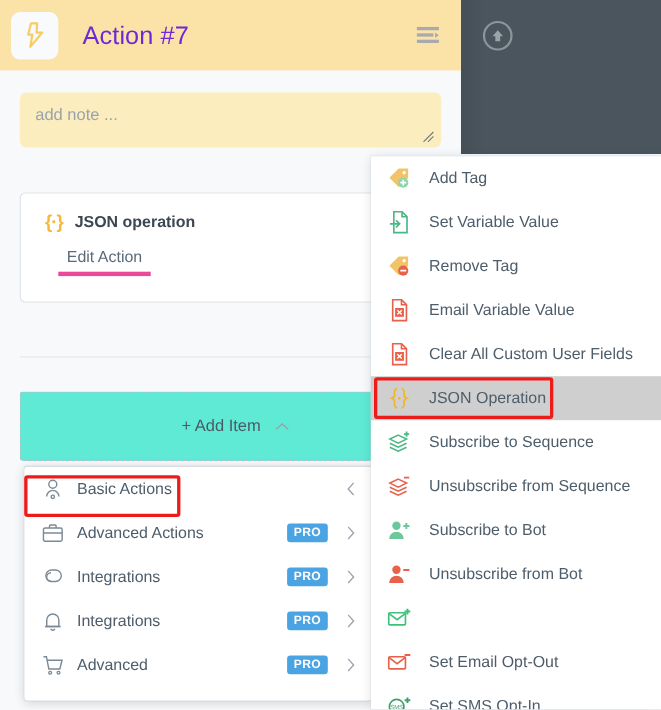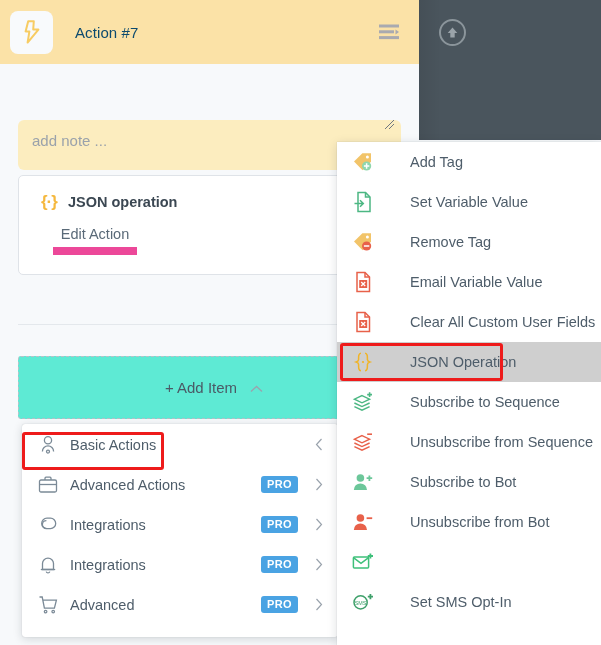--- a/index.html
+++ b/index.html
@@ -33,45 +33,45 @@
   
   .action-header {
     position: absolute; left:0; top:0; width:419px; height:64px;
     background:#fbe2a7; display:flex; align-items:center; padding:0 10px;
   }
   .bolt-tile {
     width:43px; height:43px; border-radius:8px; background:#f8fafc;
     display:flex; align-items:center; justify-content:center; flex:none;
   }
   .action-title {
-    margin-left:22px; font-size:15px; color:#0c4a6e; letter-spacing:.1px;
+    margin-left:22px; font-size:23px; color:#6d28d9; letter-spacing:.1px;
   }
   .header-menu-icon { margin-left:auto; margin-right:10px; width:20px; height:16px; }
 
   
   .note-wrap { position:absolute; left:18px; top:84px; width:383px; height:50px; }
   .note-box {
     width:100%; height:100%; background:#fcedbf; border:none; border-radius:6px;
     resize:none; padding:12px 14px; font-size:15px; color:#a21caf;
-    font-family:"Liberation Sans", sans-serif; outline:none;margin-top:36px;
+    font-family:"Liberation Sans", sans-serif; outline:none;
   }
   .note-box::placeholder{ color:#9aa2ab; }
   .note-grip { position:absolute; right:6px; bottom:4px; pointer-events:none; }
 
   
   .action-card {
     position:absolute; left:18px; top:175px; width:392px; height:100px;
     background:#ffffff; border:1px solid #dfe3e8; border-radius:5px;
   }
   .card-row { display:flex; align-items:center; padding:16px 0 0 22px; }
   .json-brace { color:#f5b83d; font-size:17px; font-weight:bold; letter-spacing:-1px; }
   .card-title { margin-left:11px; font-size:14.5px; color:#3b4752; font-weight:600; }
   .edit-action {
     margin:14px 0 0 34px; display:inline-block; font-size:14.5px; color:#5a6a78;
-    padding-bottom:5px; border-bottom:8px solid #ec4899; width:84px; text-align:center;
+    padding-bottom:5px; border-bottom:4px solid #ec4899; width:84px; text-align:center;
   }
 
   .hr-sep { position:absolute; left:18px; top:324px; width:392px; height:1px; background:#e4e8ec; }
 
   
   .add-item-panel {
     position:absolute; left:18px; top:356px; width:392px; height:63px;
     border:1px dashed #b9c0c8; border-radius:3px; background:#5eead4;
     display:flex; align-items:center; justify-content:center;
   }
@@ -106,21 +106,21 @@
     border:3px solid #ee1b1b; border-radius:3px; pointer-events:none;
   }
 
   
   .op-panel {
     position:absolute; left:337px; top:142px; width:264px; height:503px;
     background:#fff;
     box-shadow: 0 2px 10px rgba(20,30,40,.14), 0 0 1px rgba(20,30,40,.22);
     overflow:hidden;
   }
-  .op-row { display:flex; align-items:center; height:40px; padding:0 0 0 12px;gap:20px; }
+  .op-row { display:flex; align-items:center; height:40px; padding:0 0 0 12px; }
   .op-row.active { background:#cfcfcf; }
   .op-ico { width:28px; flex:none; display:flex; align-items:center; justify-content:center; }
   .op-label { margin-left:13px; font-size:14.5px; color:#4e5d6a; white-space:nowrap; }
   svg{ overflow:visible; }
 </style>
 </head>
 <body>
 
 <div id="root">
 
@@ -385,20 +385,30 @@
     <div class="op-row">
       <span class="op-ico">
         <svg width="22" height="20" viewBox="0 0 22 20" aria-hidden="true">
           <rect x="1.4" y="5" width="15.2" height="11" rx="1" fill="none" stroke="#3ec07a" stroke-width="1.5"></rect>
           <path d="M1.4 5.6 L9 11.4 L16.6 5.6" fill="none" stroke="#3ec07a" stroke-width="1.5"></path>
           <path d="M18.4 1.4 V6.6 M15.8 4 H21" stroke="#3ec07a" stroke-width="1.8"></path>
         </svg>
       </span>
     </div>
 
+    <div class="op-row">
+      <span class="op-ico">
+        <svg width="22" height="20" viewBox="0 0 22 20" aria-hidden="true">
+          <rect x="1.4" y="5" width="15.2" height="11" rx="1" fill="none" stroke="#e8614a" stroke-width="1.5"></rect>
+          <path d="M1.4 5.6 L9 11.4 L16.6 5.6" fill="none" stroke="#e8614a" stroke-width="1.5"></path>
+          <path d="M15.8 3.4 H21" stroke="#e8614a" stroke-width="1.8"></path>
+        </svg>
+      </span>
+      <span class="op-label">Set Email Opt-Out</span>
+    </div>
 
     <div class="op-row">
       <span class="op-ico">
         <svg width="22" height="20" viewBox="0 0 22 20" aria-hidden="true">
           <circle cx="8.6" cy="10.4" r="6.6" fill="none" stroke="#3ea06a" stroke-width="1.5"></circle>
           <text x="8.6" y="12.6" font-size="5.4" fill="#3ea06a" text-anchor="middle" font-family="Liberation Sans, sans-serif">SMS</text>
           <path d="M18.4 2 V7.2 M15.8 4.6 H21" stroke="#3ea06a" stroke-width="1.8"></path>
         </svg>
       </span>
       <span class="op-label">Set SMS Opt-In</span>

